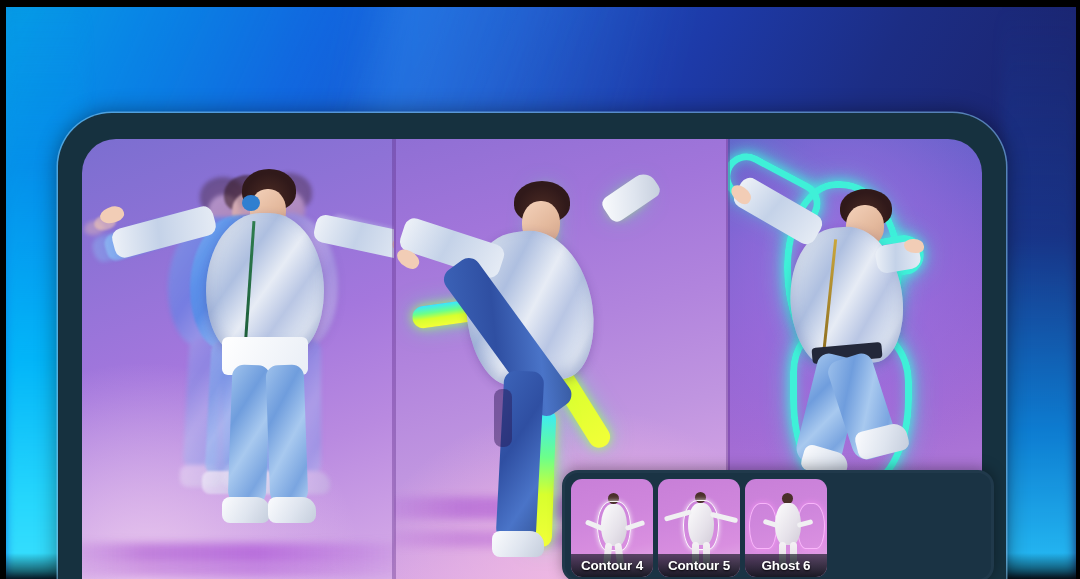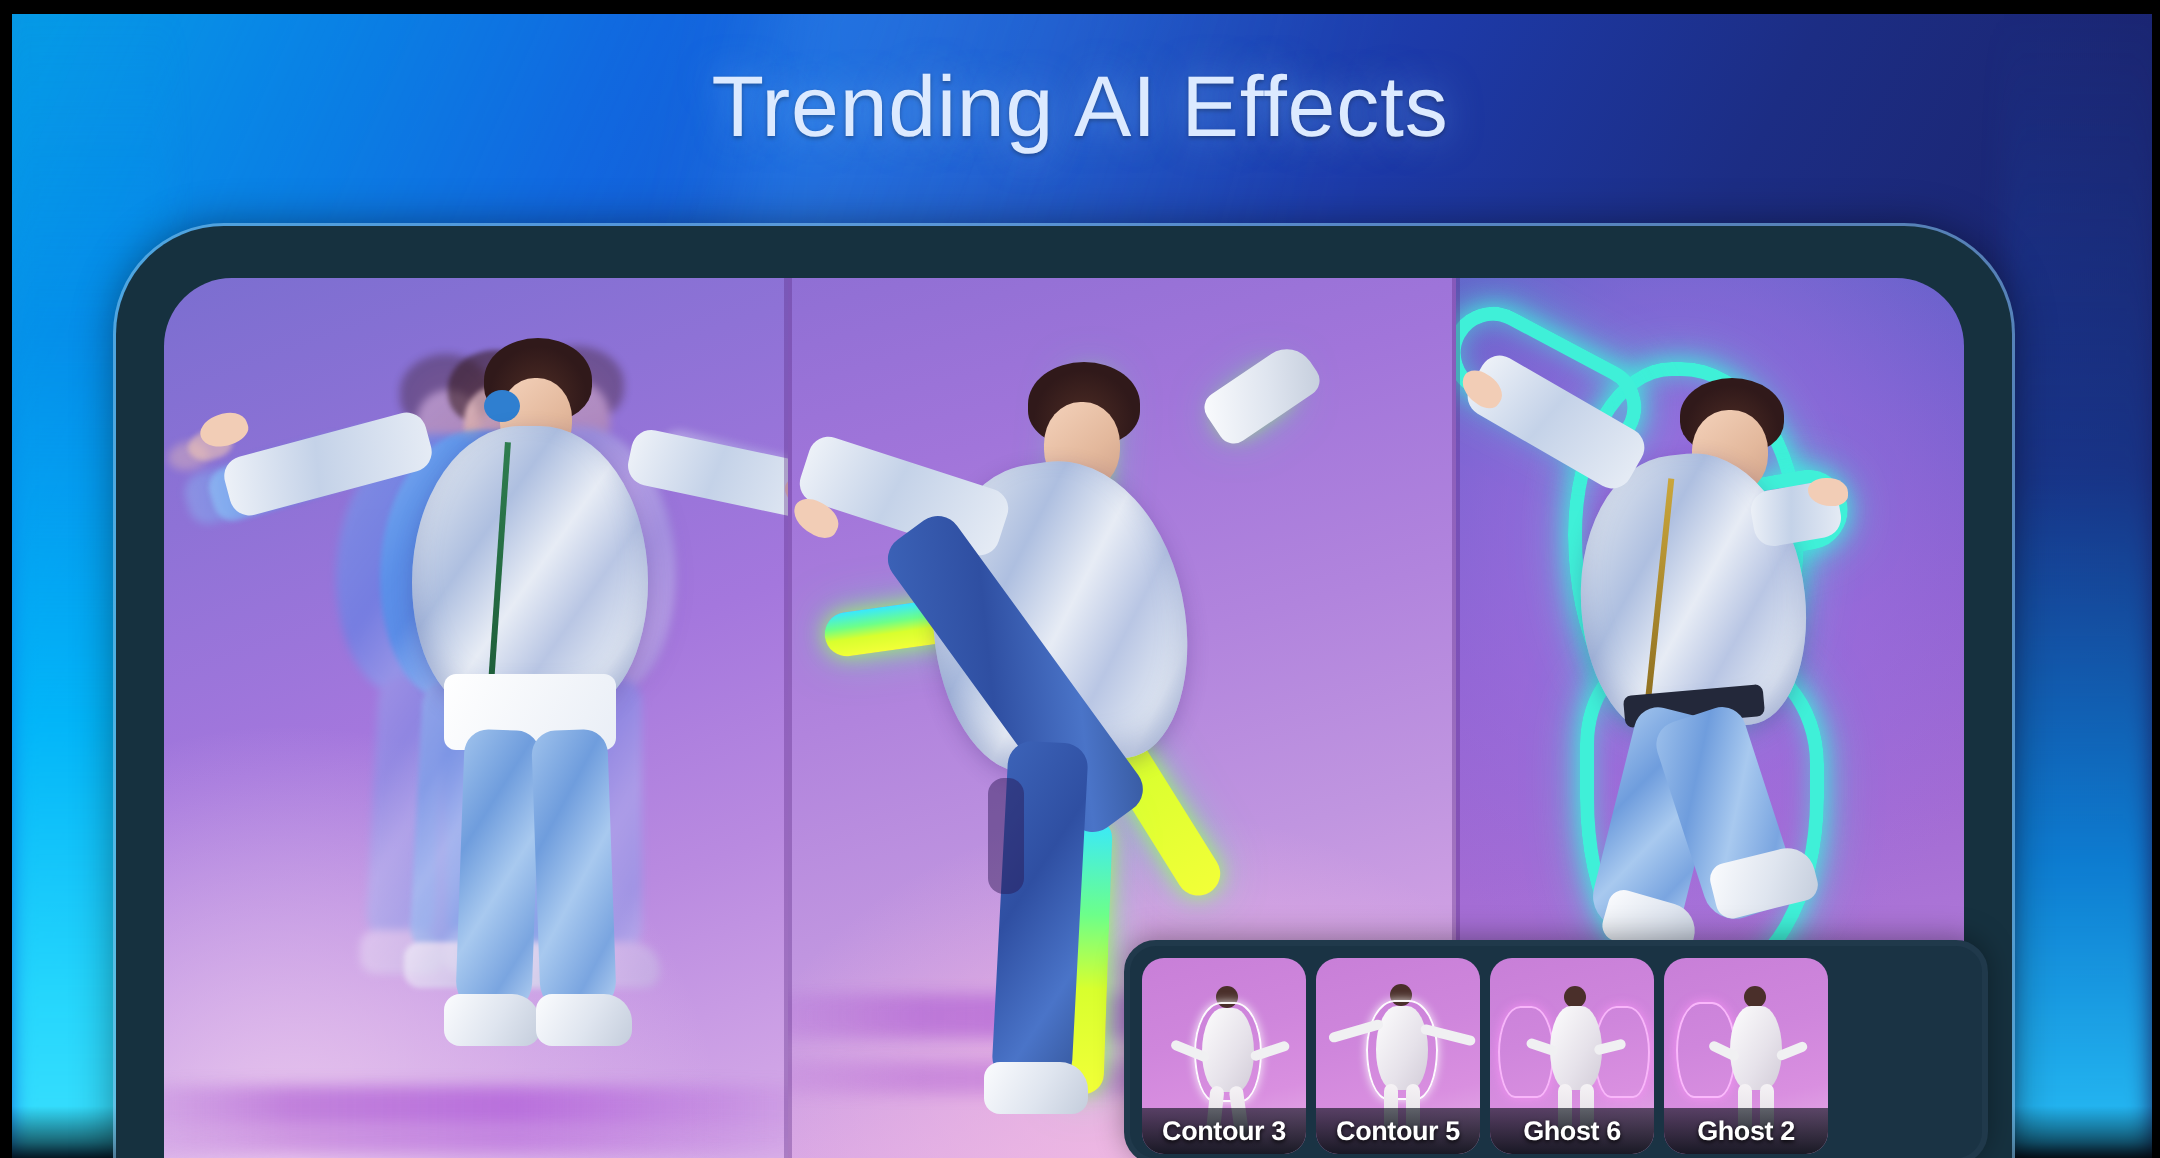--- a/index.html
+++ b/index.html
@@ -273,21 +273,20 @@
 <div id="stage">
 
   <div class="bg">
     <div class="bg-streak"></div>
     <div class="bg-streak2"></div>
     <div class="bg-leftglow"></div>
     <div class="bg-rightglow"></div>
     <div class="bg-bottomdark"></div>
   </div>
 
-  <div class="title">Trending AI Effects</div>
 
   <div class="phone">
     <div class="screen">
 
       <div class="panel panel-1">
         <div class="studio-a"></div>
         <div class="floorshadow" style="top:404px;"></div>
         <div class="floorshadow" style="top:424px;height:14px;opacity:.7;"></div>
 
         <div class="fig ghost-copy2">
@@ -412,21 +411,21 @@
     <div class="thumb">
       <div class="thumb-art">
         <div class="td td-head" style="left:37px;top:14px;width:11px;height:11px;"></div>
         <div class="td td-out-white" style="left:26px;top:22px;width:34px;height:50px;"></div>
         <div class="td td-dress" style="left:30px;top:25px;width:26px;height:42px;"></div>
         <div class="td td-arm" style="left:14px;top:44px;width:20px;height:5px;transform:rotate(22deg);"></div>
         <div class="td td-arm" style="left:54px;top:44px;width:20px;height:5px;transform:rotate(-18deg);"></div>
         <div class="td td-leg" style="left:33px;top:64px;width:7px;height:26px;transform:rotate(6deg);"></div>
         <div class="td td-leg" style="left:45px;top:64px;width:7px;height:26px;transform:rotate(-8deg);"></div>
       </div>
-      <div class="thumb-label">Contour 3</div>
+      <div class="thumb-label">Contour 4</div>
     </div>
 
     <div class="thumb">
       <div class="thumb-art">
         <div class="td td-head" style="left:37px;top:13px;width:11px;height:11px;"></div>
         <div class="td td-out-white" style="left:25px;top:21px;width:36px;height:50px;"></div>
         <div class="td td-dress" style="left:30px;top:24px;width:26px;height:42px;"></div>
         <div class="td td-arm" style="left:6px;top:34px;width:28px;height:5px;transform:rotate(-16deg);"></div>
         <div class="td td-arm" style="left:52px;top:36px;width:28px;height:5px;transform:rotate(14deg);"></div>
         <div class="td td-leg" style="left:34px;top:63px;width:7px;height:27px;"></div>
@@ -442,28 +441,16 @@
         <div class="td td-head" style="left:37px;top:14px;width:11px;height:11px;"></div>
         <div class="td td-dress" style="left:30px;top:24px;width:26px;height:42px;"></div>
         <div class="td td-arm" style="left:18px;top:42px;width:16px;height:5px;transform:rotate(18deg);"></div>
         <div class="td td-arm" style="left:52px;top:42px;width:16px;height:5px;transform:rotate(-14deg);"></div>
         <div class="td td-leg" style="left:34px;top:63px;width:7px;height:27px;"></div>
         <div class="td td-leg" style="left:45px;top:63px;width:7px;height:25px;"></div>
       </div>
       <div class="thumb-label">Ghost 6</div>
     </div>
 
-    <div class="thumb">
-      <div class="thumb-art">
-        <div class="td td-out-pink" style="left:6px;top:22px;width:30px;height:48px;opacity:.95;"></div>
-        <div class="td td-head" style="left:40px;top:14px;width:11px;height:11px;"></div>
-        <div class="td td-dress" style="left:33px;top:24px;width:26px;height:42px;"></div>
-        <div class="td td-arm" style="left:22px;top:44px;width:16px;height:5px;transform:rotate(26deg);"></div>
-        <div class="td td-arm" style="left:56px;top:44px;width:16px;height:5px;transform:rotate(-22deg);"></div>
-        <div class="td td-leg" style="left:37px;top:63px;width:7px;height:27px;"></div>
-        <div class="td td-leg" style="left:48px;top:63px;width:7px;height:25px;"></div>
-      </div>
-      <div class="thumb-label">Ghost 2</div>
-    </div>
 
   </div>
 
 </div>
 
 </body></html>

